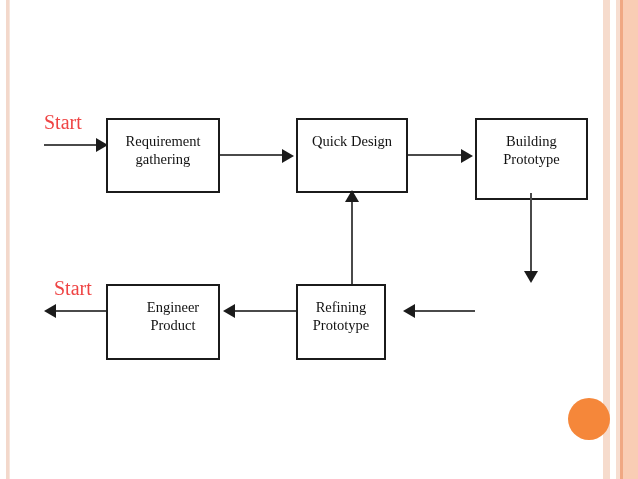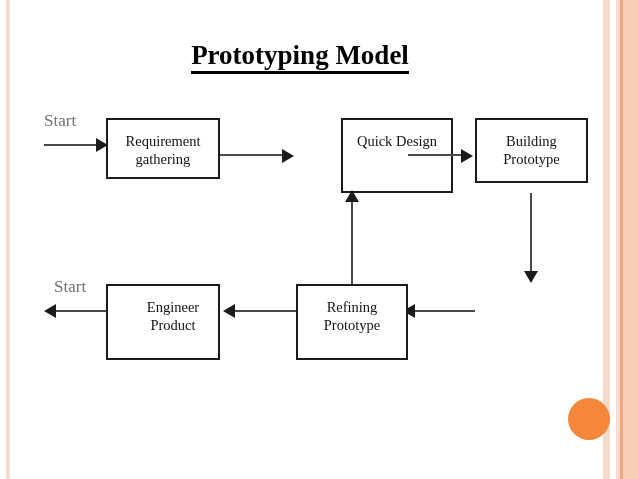--- a/index.html
+++ b/index.html
@@ -93,22 +93,22 @@
     border-bottom: 12px solid #1b1b1b;
   }
   .arrow.down {
     border-left: 7px solid transparent;
     border-right: 7px solid transparent;
     border-top: 12px solid #1b1b1b;
   }
 
   .endlabel {
     position: absolute;
-    font-size: 17px;
-    color: #737373;
+    font-size: 20px;
+    color: #ef4444;
   }
 
   #bullet-circle {
     position: absolute;
     left: 568px;
     top: 398px;
     width: 42px;
     height: 42px;
     border-radius: 50%;
     background: #f5873a;
@@ -120,56 +120,53 @@
 <div id="slide">
 
   <div class="stripe stripe-left-thin"></div>
   <div class="stripe stripe-left-thin2"></div>
   <div class="stripe stripe-r1"></div>
   <div class="stripe stripe-r2"></div>
   <div class="stripe stripe-r3"></div>
   <div class="stripe stripe-r4"></div>
   <div class="stripe stripe-r5"></div>
 
-  <div id="title">
-    <span>Prototyping Model</span>
-  </div>
 
   <div class="endlabel" style="left:44px; top:111px;">Start</div>
   <div class="edge h" style="left:44px; top:144px; width:56px;"></div>
   <div class="arrow right" style="left:96px; top:138px;"></div>
 
-  <div class="node" style="left:106px; top:118px; width:114px; height:61px;">
+  <div class="node" style="left:106px; top:118px; width:114px; height:75px;">
     <span class="label">Requirement
 gathering</span>
   </div>
 
   <div class="edge h" style="left:220px; top:154px; width:64px;"></div>
   <div class="arrow right" style="left:282px; top:149px;"></div>
 
-  <div class="node" style="left:296px; top:118px; width:112px; height:75px;margin-left:45px;">
+  <div class="node" style="left:296px; top:118px; width:112px; height:75px;">
     <span class="label">Quick Design</span>
   </div>
 
   <div class="edge h" style="left:408px; top:154px; width:55px;"></div>
   <div class="arrow right" style="left:461px; top:149px;"></div>
 
-  <div class="node" style="left:475px; top:118px; width:113px; height:65px;">
+  <div class="node" style="left:475px; top:118px; width:113px; height:82px;">
     <span class="label">Building
 Prototype</span>
   </div>
 
   <div class="edge v" style="left:530px; top:193px; height:80px;"></div>
   <div class="arrow down" style="left:524px; top:271px;"></div>
 
 
   <div class="edge h" style="left:412px; top:310px; width:63px;"></div>
   <div class="arrow left" style="left:403px; top:304px;"></div>
 
-  <div class="node" style="left:296px; top:284px; width:112px; height:76px;">
+  <div class="node" style="left:296px; top:284px; width:90px; height:76px;">
     <span class="label">Refining
 Prototype</span>
   </div>
 
   <div class="edge v" style="left:351px; top:198px; height:86px;"></div>
   <div class="arrow up" style="left:345px; top:190px;"></div>
 
   <div class="edge h" style="left:232px; top:310px; width:64px;"></div>
   <div class="arrow left" style="left:223px; top:304px;"></div>
 

